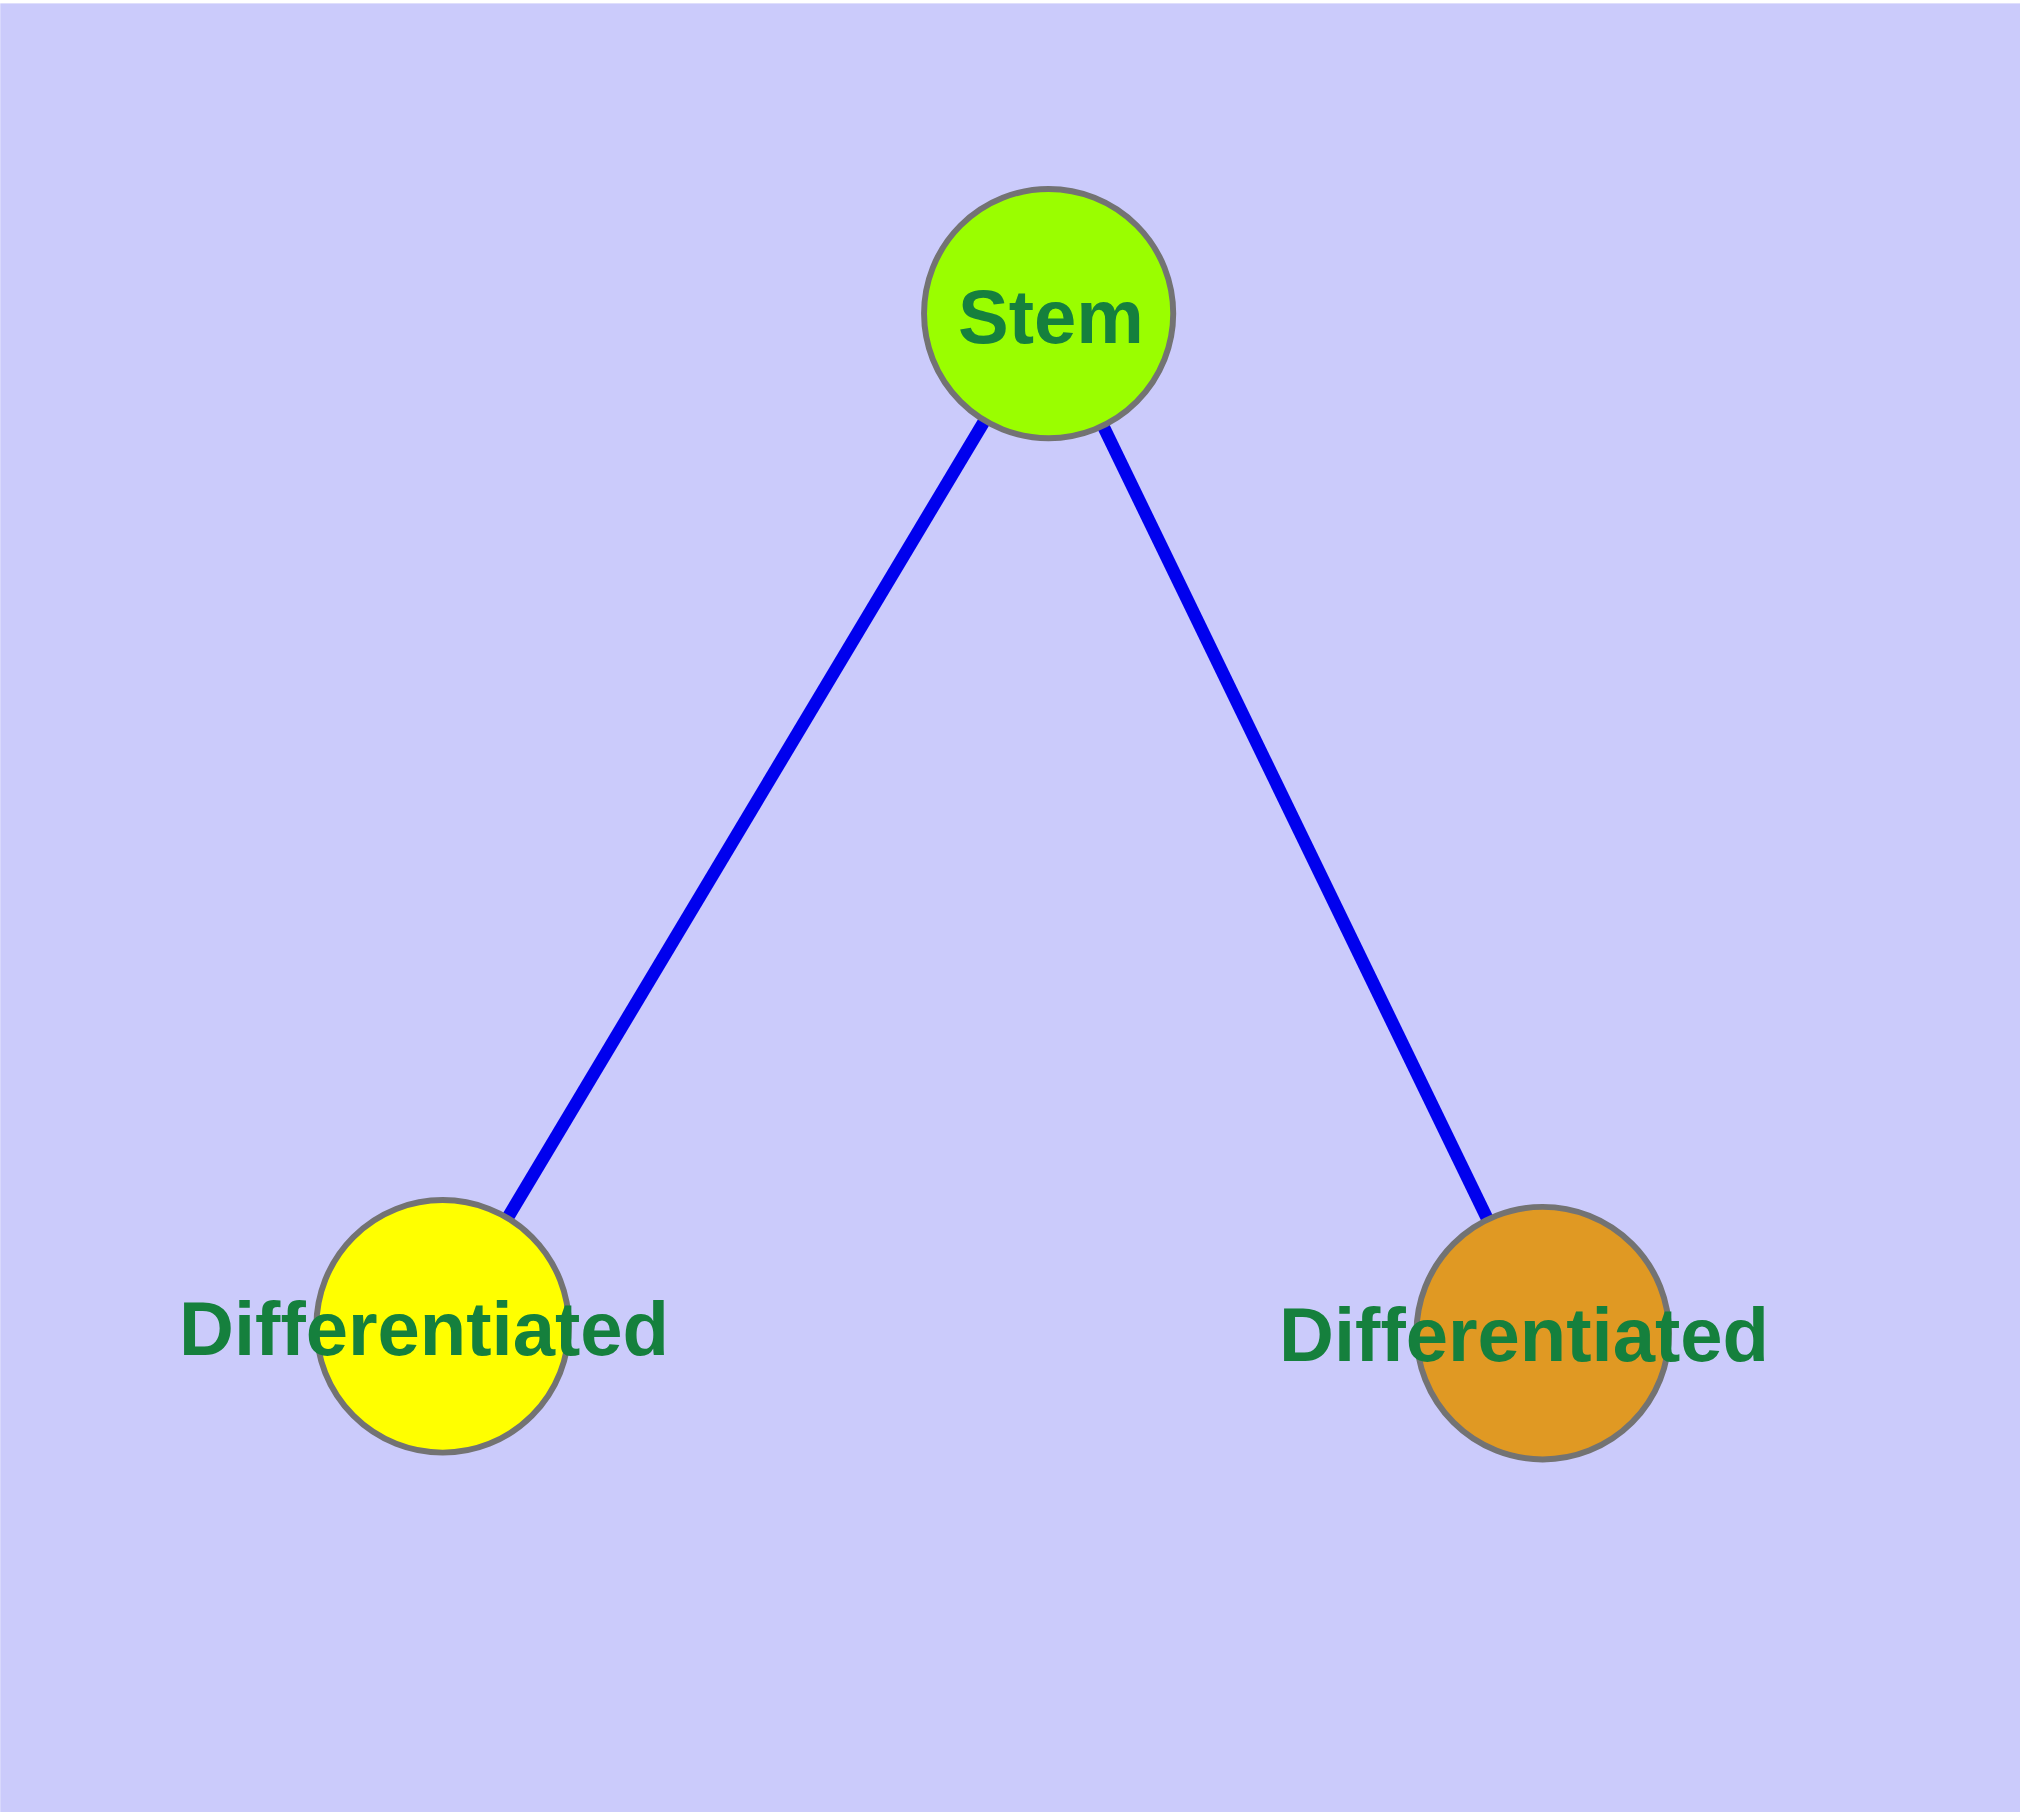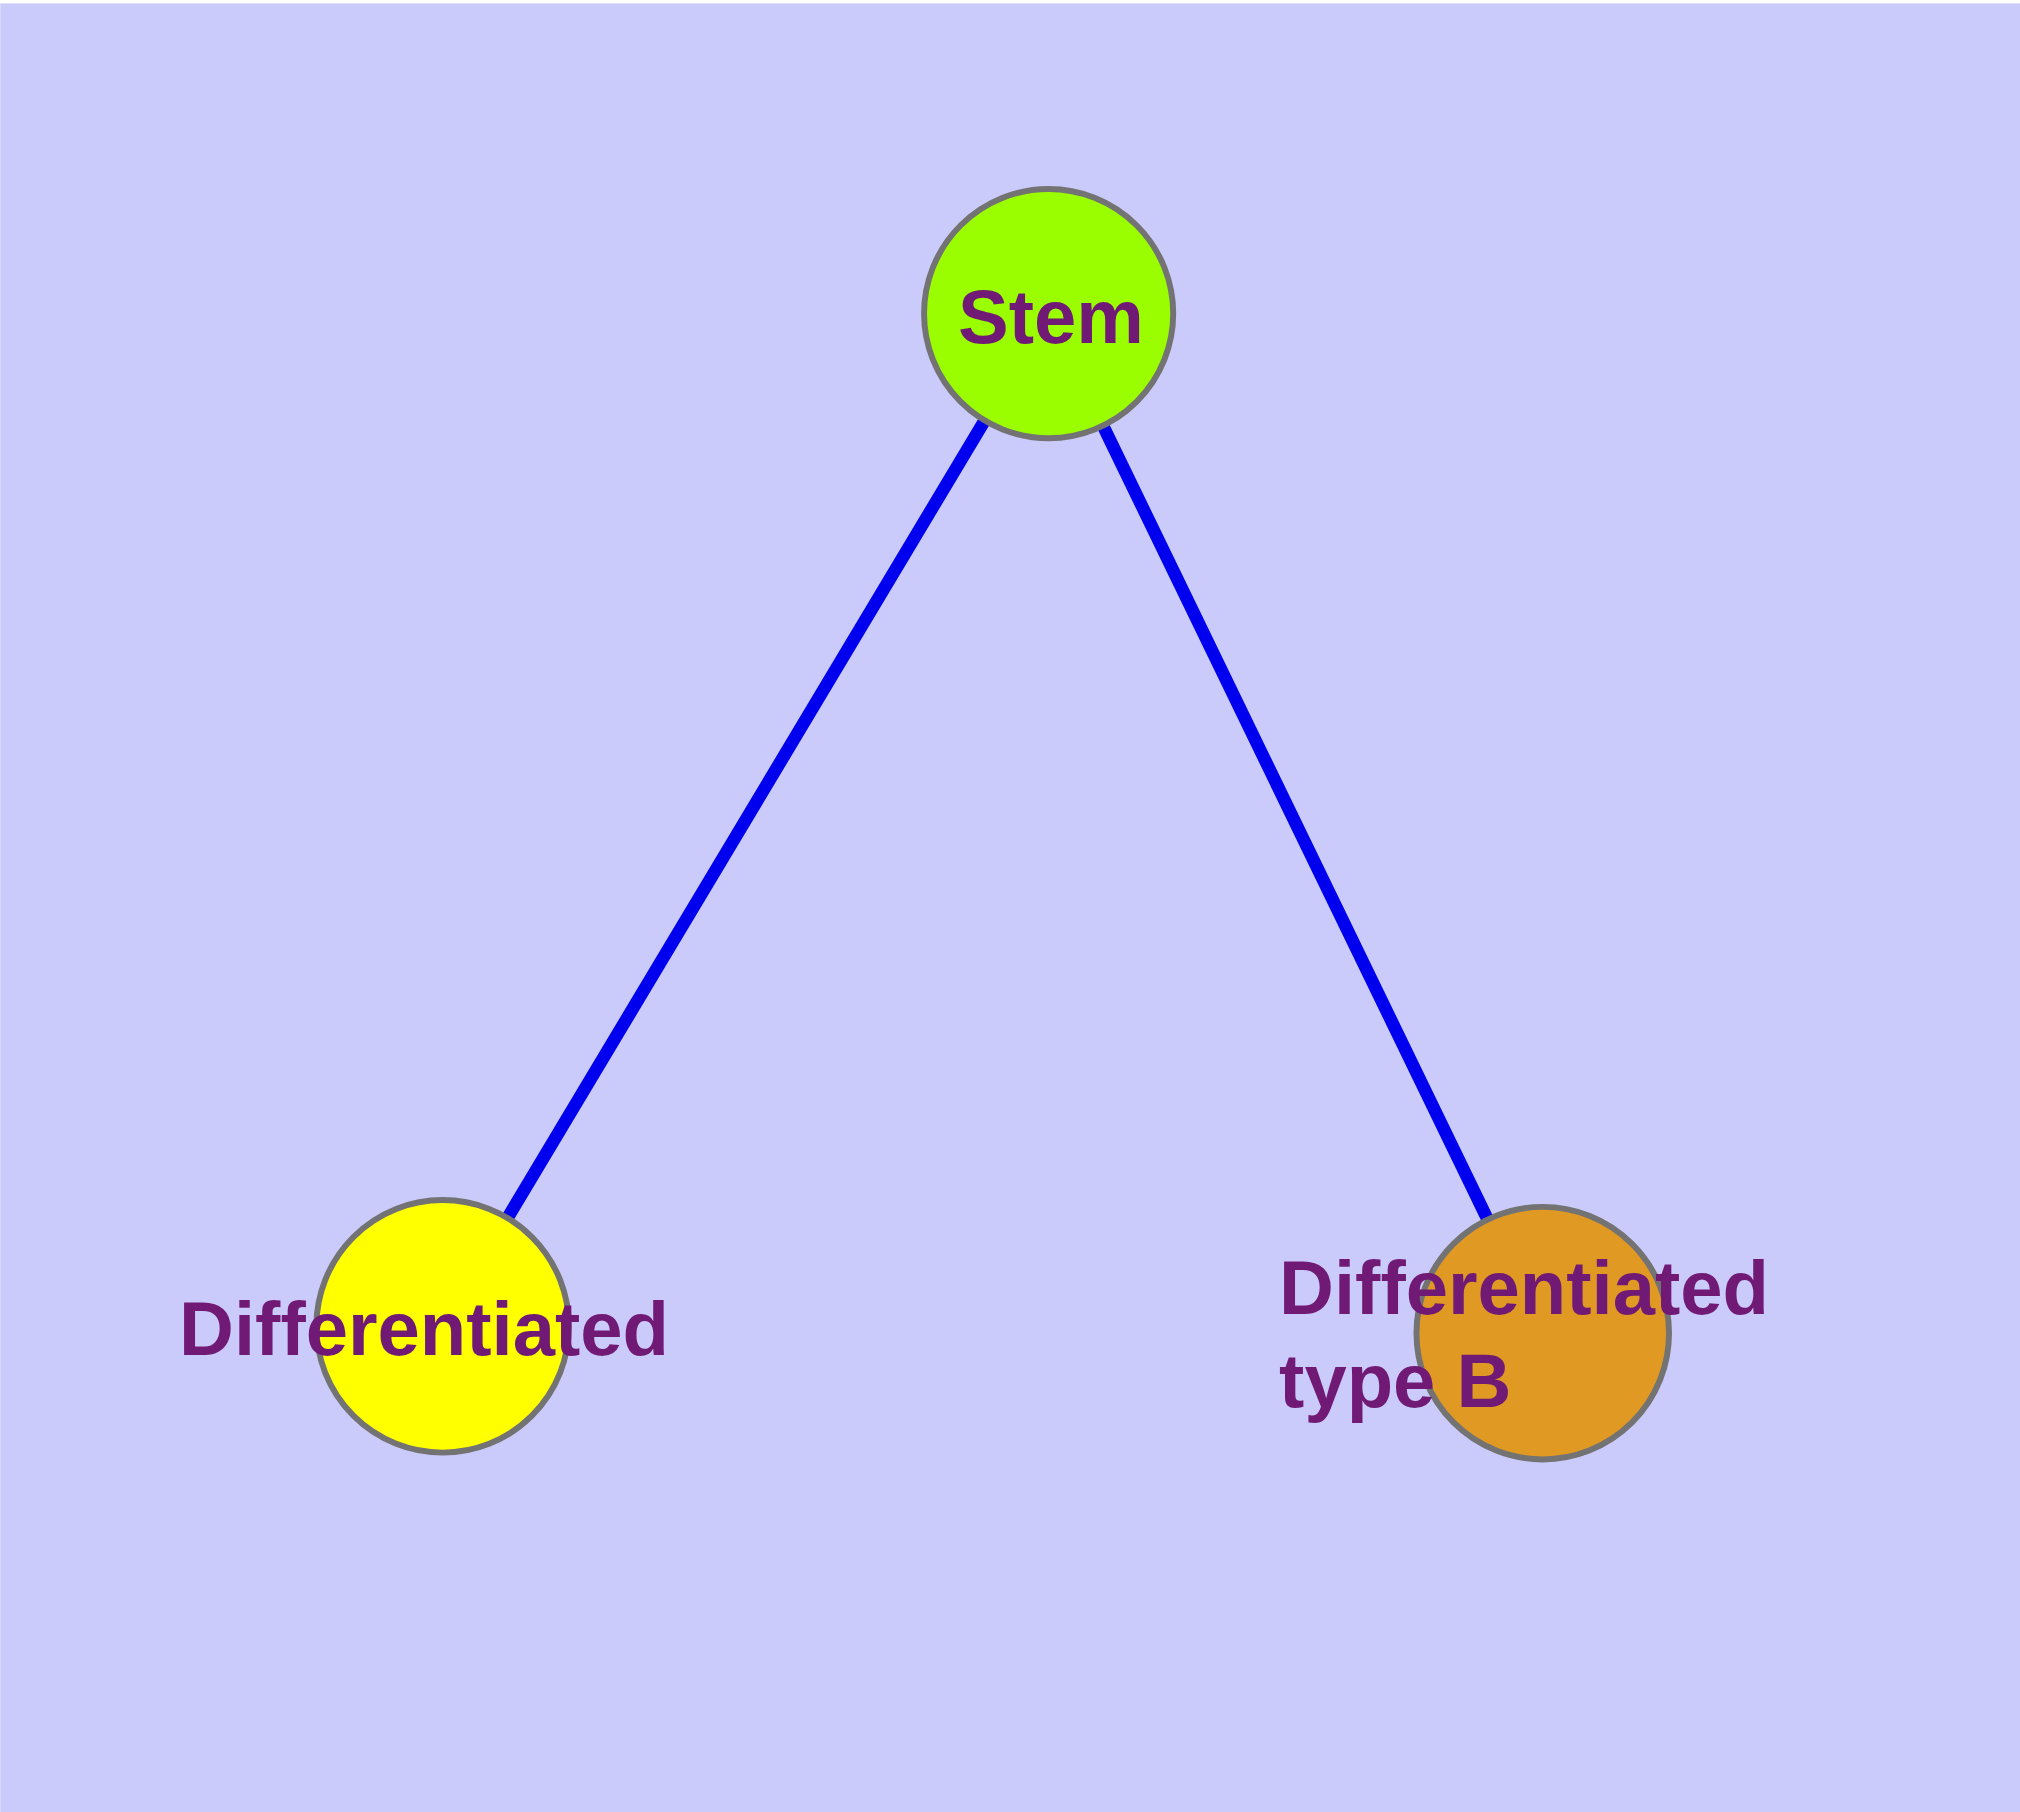--- a/index.html
+++ b/index.html
@@ -16,26 +16,26 @@
     background: #ffffff;
   }
   .graph-svg {
     position: absolute;
     left: 0;
     top: 0;
   }
   .node-label {
     position: absolute;
     transform: translate(-50%, -50%);
-    text-align: left;
+    text-align: right;
     white-space: nowrap;
     font-weight: bold;
     font-size: 76px;
     line-height: 1.22;
-    color: #701a75;
+    color: #15803d;
     letter-spacing: 0px;
   }
   .node-label .line {
     display: block;
   }
   .node-label .line:empty {
     display: none;
   }
 </style>
 </head>
@@ -58,17 +58,16 @@
   <div class="node-label" style="left:1051px; top:317px;">
     <span class="line">Stem</span>
   </div>
 
   <div class="node-label" style="left:424px; top:1329px;">
     <span class="line">Differentiated</span>
   </div>
 
   <div class="node-label" style="left:1524px; top:1335px;">
     <span class="line">Differentiated</span>
-    <span class="line">type B</span>
   </div>
 
 </div>
 
 
 </body></html>

